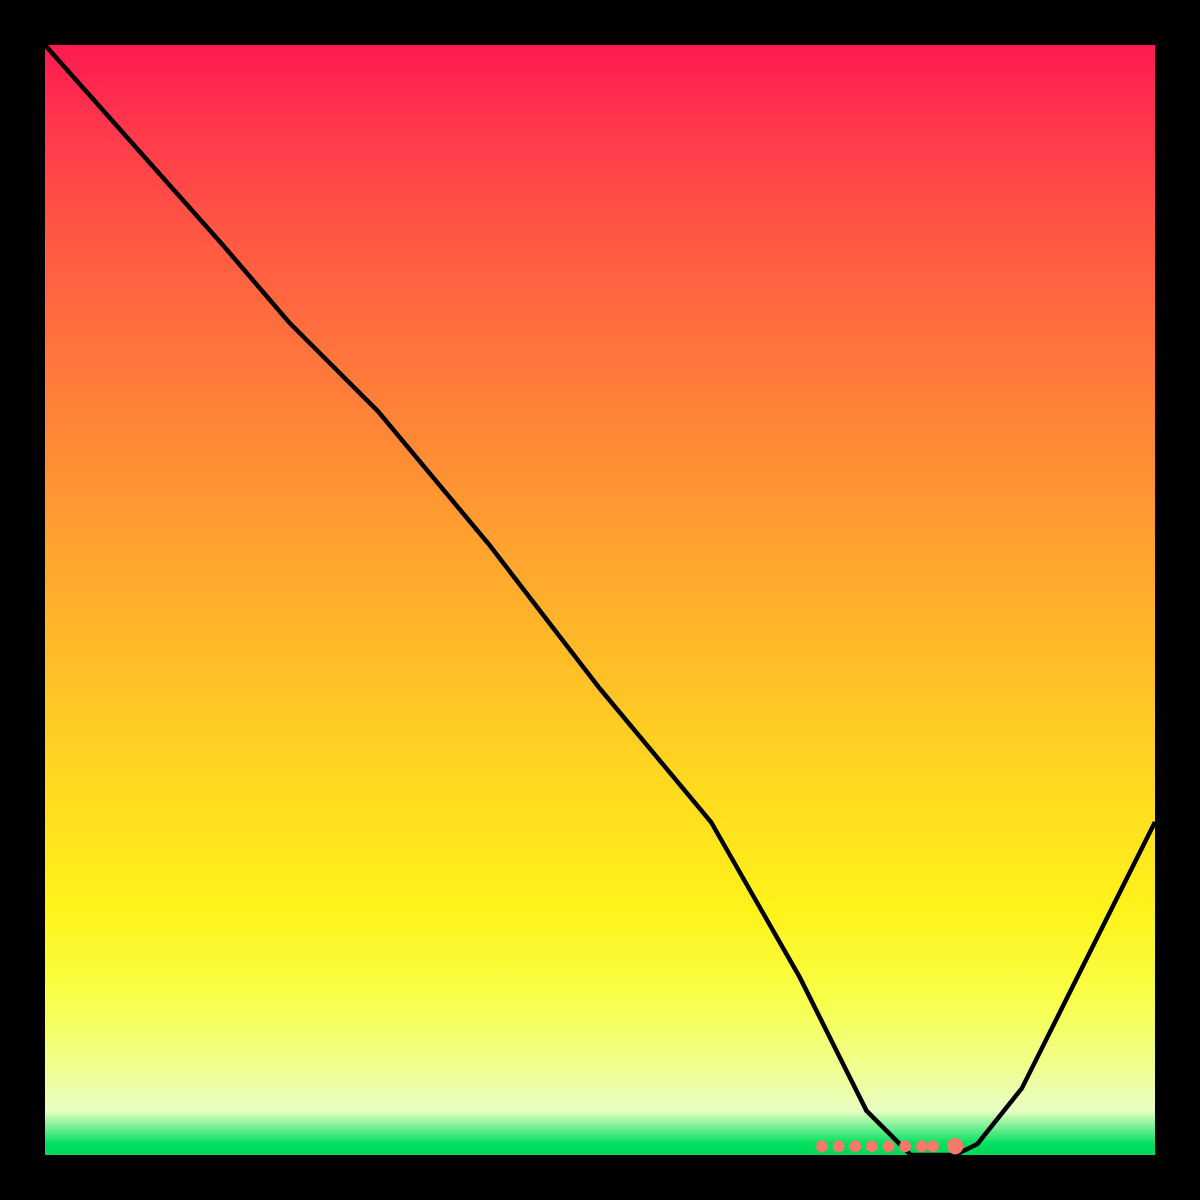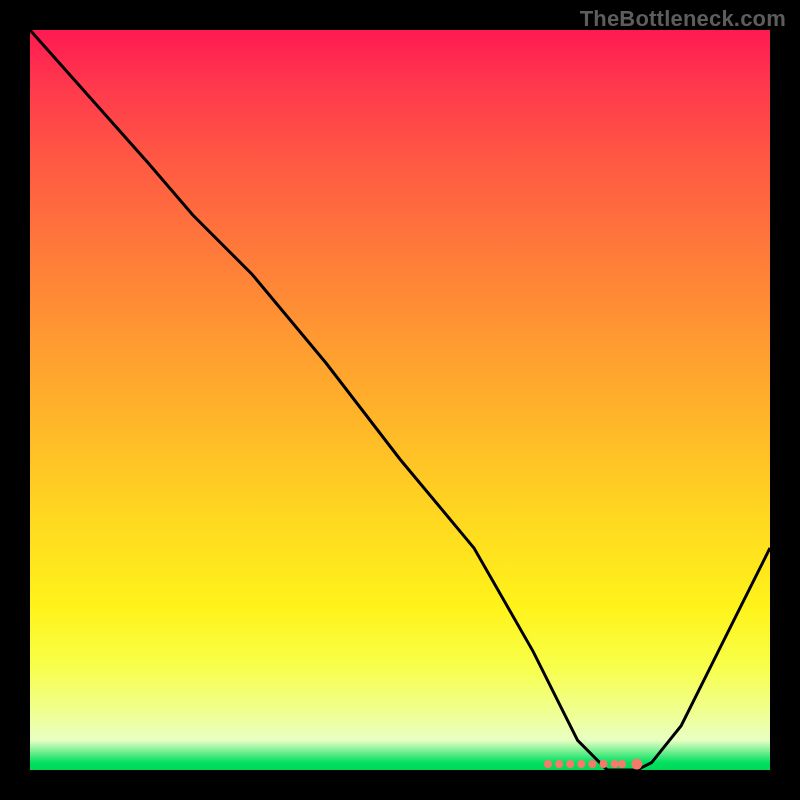--- a/index.html
+++ b/index.html
@@ -57,21 +57,20 @@
     position: absolute;
     inset: 0;
     width: 740px;
     height: 740px;
   }
 </style>
 </head>
 <body>
 
 <div class="container">
-  <div class="attribution">TheBottleneck.com</div>
 
   <div class="plot-area">
     <div class="gradient"></div>
     <svg class="curve" viewBox="0 0 740 740" preserveAspectRatio="none">
       <path fill="none" stroke="#000000" stroke-width="3" id="curve-path" d="M0.0 0.0 L118.4 133.2 L162.8 185.0 L222.0 244.2 L296.0 333.0 L370.0 429.2 L444.0 518.0 L503.2 621.6 L532.8 680.8 L547.6 710.4 L562.4 725.2 L577.2 740.0 L592.0 740.0 L606.8 740.0 L621.6 732.6 L651.2 695.6 L680.8 636.4 L710.4 577.2 L740.0 518.0"></path>
       <g id="markers-group">
           <circle cx="518.0" cy="734.1" r="4" fill="#f47a6a"></circle>
           <circle cx="529.1" cy="734.1" r="4" fill="#f47a6a"></circle>
           <circle cx="540.2" cy="734.1" r="4" fill="#f47a6a"></circle>
           <circle cx="551.3" cy="734.1" r="4" fill="#f47a6a"></circle>

